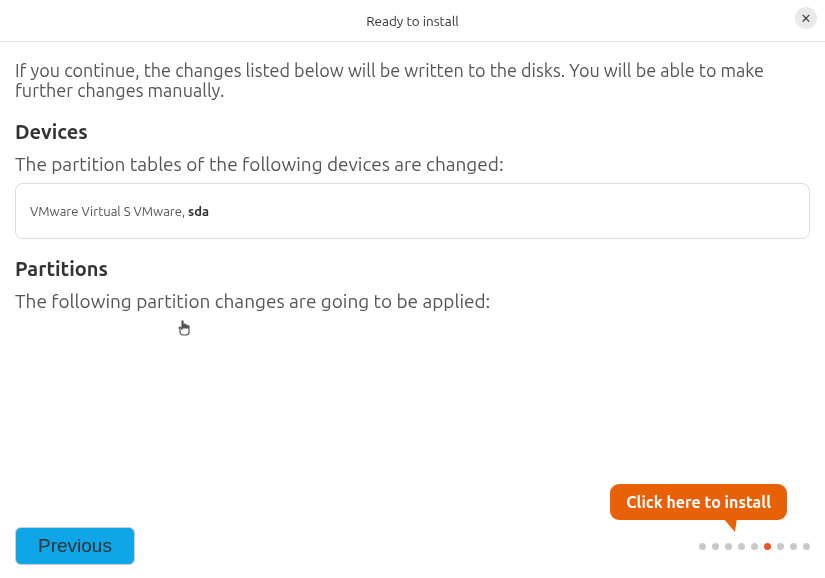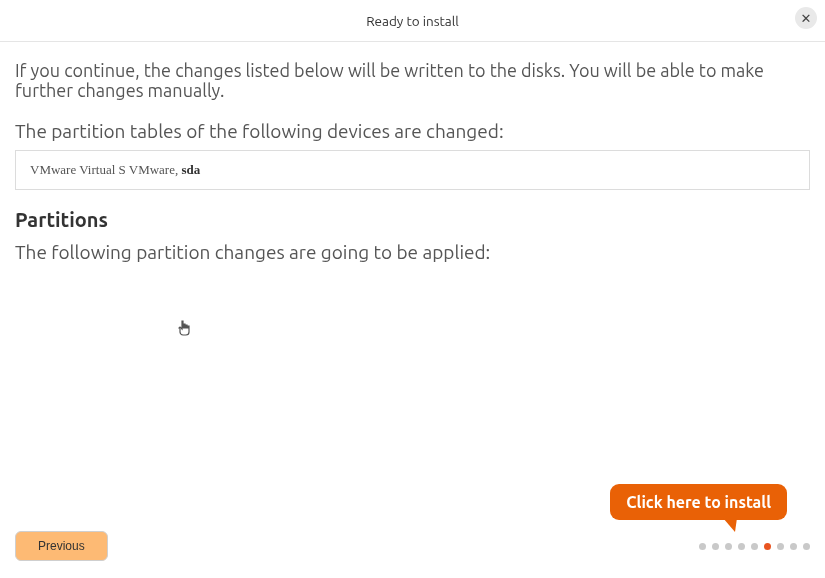--- a/index.html
+++ b/index.html
@@ -52,27 +52,26 @@
     color: #333;
     margin: 12px 0 10px 0;
   }
   .subtext {
     font-size: 19px;
     color: #555;
     margin-bottom: 8px;
   }
   .panel {
     border: 1px solid #dcdcdc;
-    border-radius: 0;
-    padding: 10px 14px;
+    border-radius: 8px;
+    padding: 18px 14px;
     font-size: 13px;
     color: #555;
     margin-bottom: 18px;
     line-height: 1.4;
-    font-family: Liberation Serif, serif;
   }
   .panel b { color: #333; font-weight: 600; }
 
   .cursor {
     position: absolute;
     left: 178px;
     top: 320px;
     width: 16px;
     height: 18px;
     pointer-events: none;
@@ -84,25 +83,25 @@
     bottom: 0;
     width: 100%;
     height: 54px;
     display: flex;
     align-items: center;
     justify-content: space-between;
     padding: 0 15px 10px 15px;
   }
   .btn {
     padding: 7px 22px;
-    font-size: 12px;
+    font-size: 19px;
     border-radius: 6px;
     cursor: pointer;
     border: 1px solid #cfcfcf;
-    background: #fdba74;
+    background: #0ea5e9;
     color: #333;
   }
   .btn-primary {
     background: #18a80c;
     color: #fff;
     border: 3px solid #8a2be2;
     padding: 6px 28px;
     font-size: 14px;
     border-radius: 7px;
   }
@@ -148,20 +147,21 @@
 <div class="titlebar">
   <span>Ready to install</span>
   <div class="close-btn">
     <span>✕</span>
   </div>
 </div>
 
 <div class="content">
   <div class="intro">If you continue, the changes listed below will be written to the disks. You will be able to make further changes manually.</div>
 
+  <h2>Devices</h2>
   <div class="subtext">The partition tables of the following devices are changed:</div>
   <div class="panel">
     <div>
       <span>VMware Virtual S VMware, </span><b>sda</b>
     </div>
   </div>
 
   <h2>Partitions</h2>
   <div class="subtext">The following partition changes are going to be applied:</div>
 </div>

